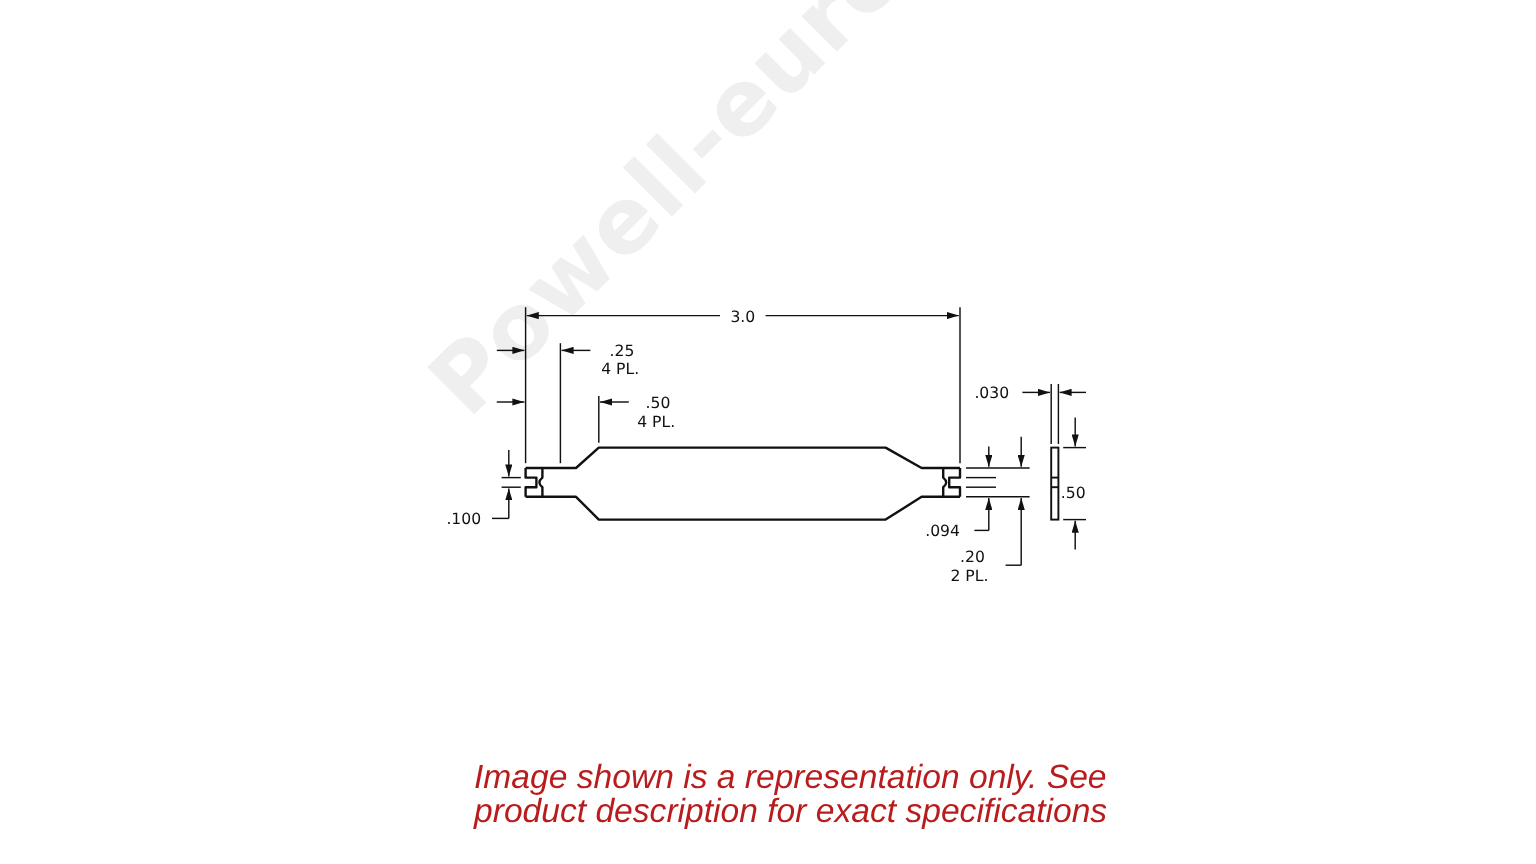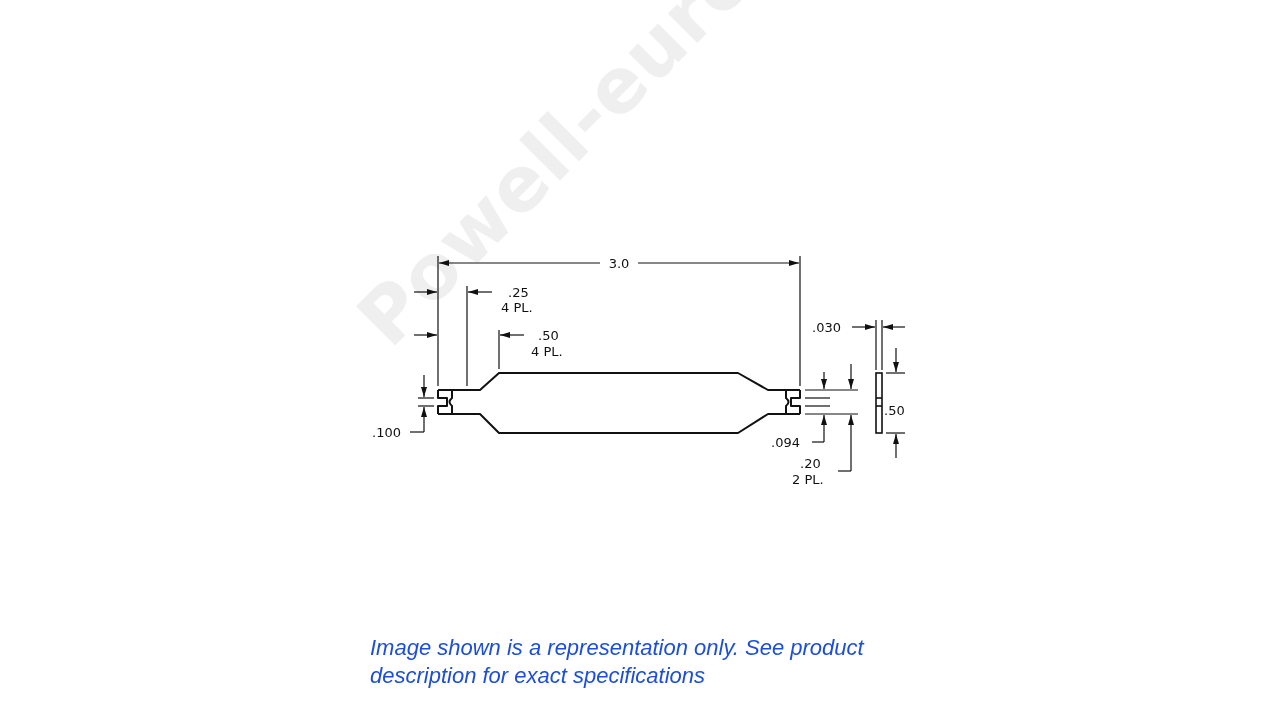--- a/index.html
+++ b/index.html
@@ -14,27 +14,27 @@
       transform: rotate(-45deg);
       transform-origin: left top;
       white-space: nowrap;
       letter-spacing: 1px;
       z-index: 0;
     }
     svg.drawing { position: absolute; left: 0; top: 0; z-index: 1; }
     svg text { font-family: "DejaVu Sans", sans-serif; font-size: 13px; fill: #111; }
     .caption {
       position: absolute;
-      left: 370px; top: 634px;
+      left: 395px; top: 634px;
       width: 560px;
       font-family: "Liberation Sans", sans-serif;
       font-style: italic;
-      font-size: 22px;
+      font-size: 28px;
       line-height: 28px;
-      color: #1d4ed8;
+      color: #b91c1c;
       z-index: 2;
     }
   </style>
 </head>
 <body>
 
 <div class="watermark">Powell-europe.com</div>
 
 <svg class="drawing" width="1280" height="720" viewBox="0 0 1280 720" xmlns="http://www.w3.org/2000/svg">
   <defs>

